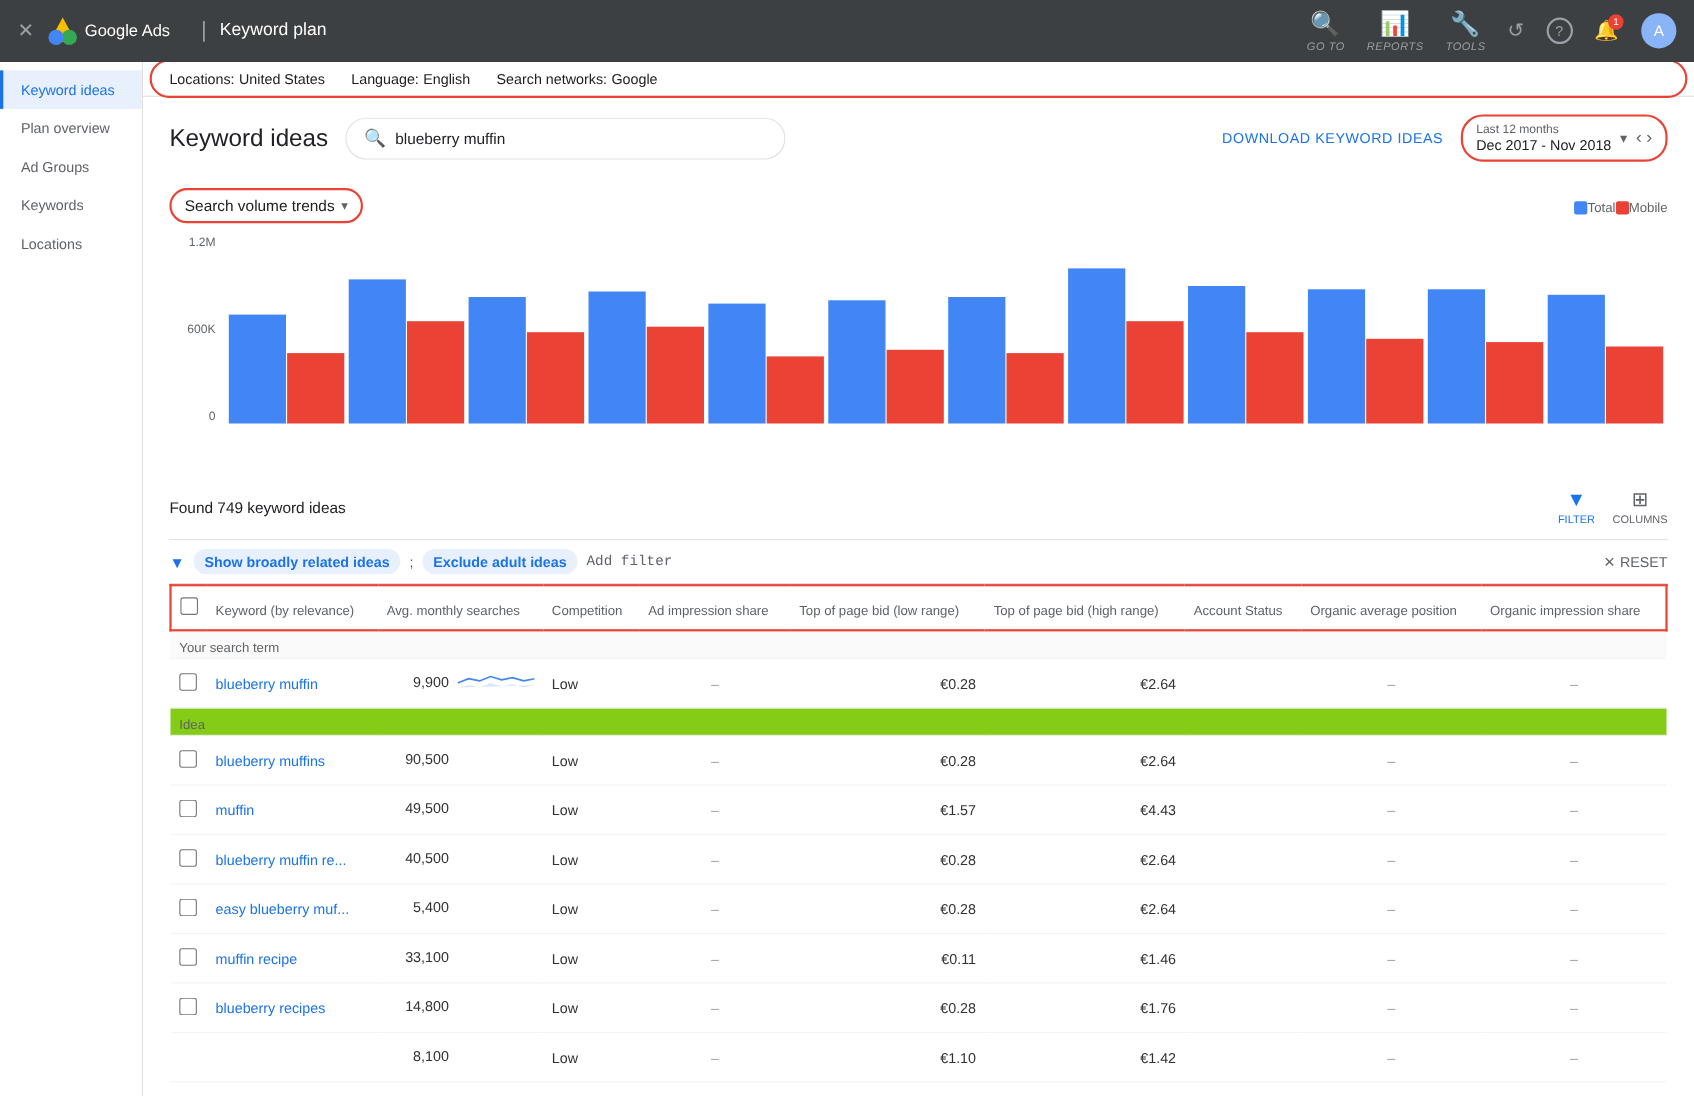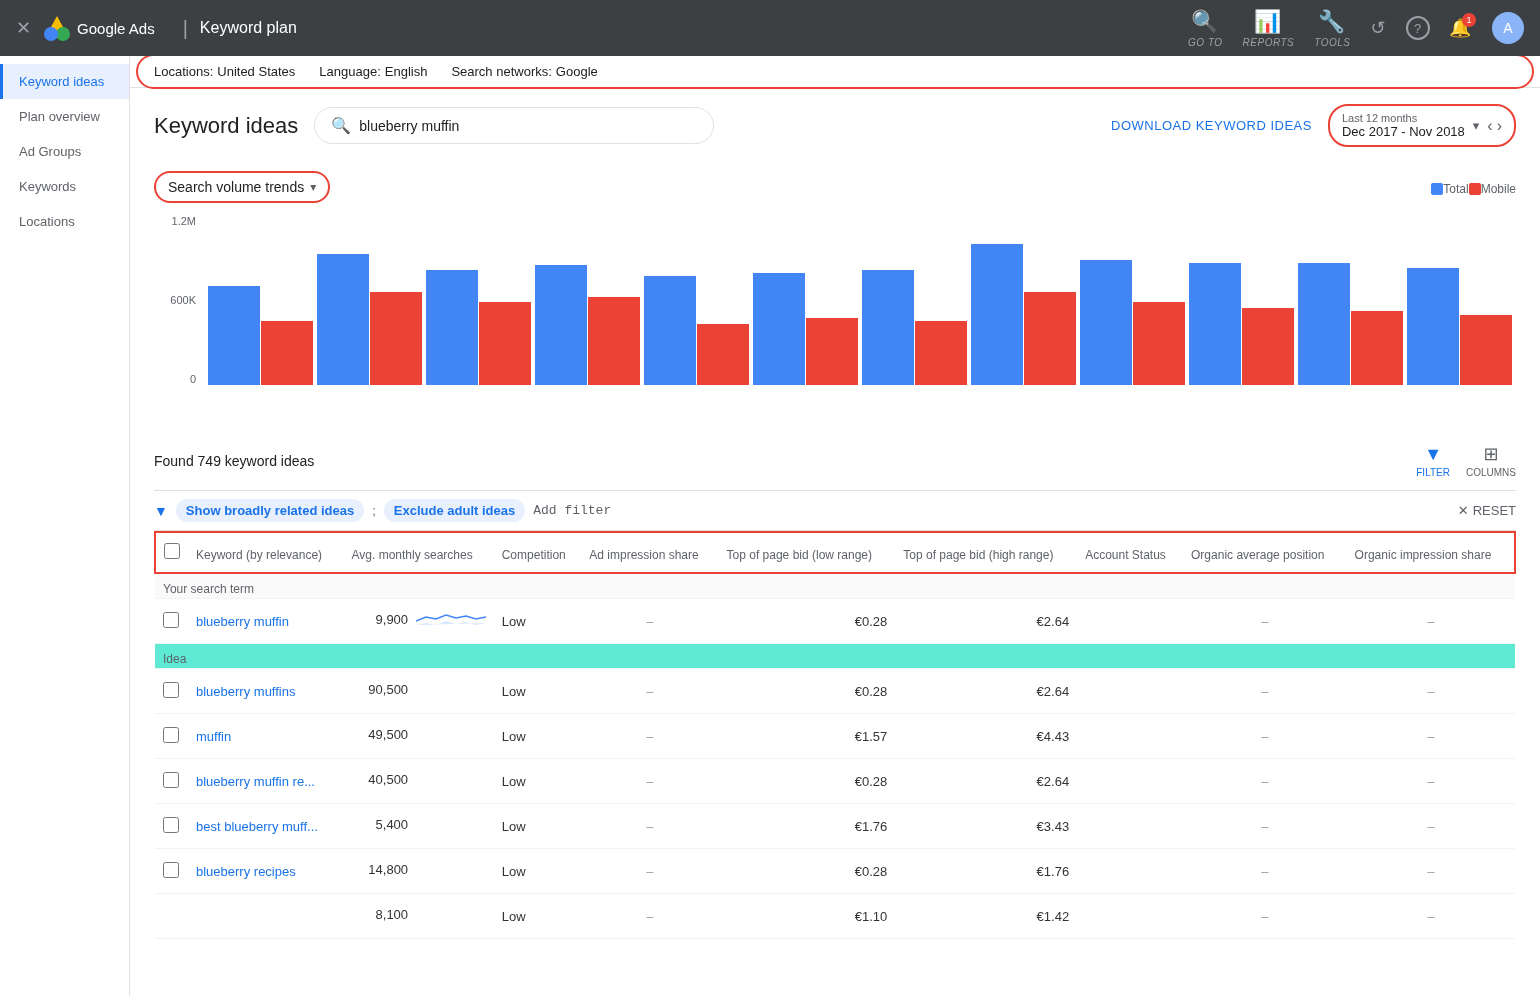--- a/index.html
+++ b/index.html
@@ -361,21 +361,21 @@
     </td>
     <td>Low</td>
     <td style="text-align:center;color:#9aa0a6;">–</td>
     <td style="text-align:right;">€0.28</td>
     <td style="text-align:right;">€2.64</td>
     <td></td>
     <td style="text-align:center;color:#9aa0a6;">–</td>
     <td style="text-align:center;color:#9aa0a6;">–</td>
   </tr>
           <tr>
-            <td colspan="10" style="padding:8px 8px 2px;font-size:12px;color:#5f6368;font-weight:500;background:#5eead4;">Idea</td>
+            <td colspan="10" style="padding:8px 8px 2px;font-size:12px;color:#5f6368;font-weight:500;background:#84cc16;">Idea</td>
           </tr>
           <tr>
       <td><input type="checkbox" class="kw-checkbox" style=""></td>
       <td><span class="kw-name">blueberry muffins</span></td>
       <td style="text-align:right;">
         90,500
         <svg class="sparkline" viewBox="0 0 70 24" style="vertical-align:middle;margin-left:4px;">
           <polyline points="M0,12 L10,8 L20,10 L30,6 L40,9 L50,7 L60,10 L70,8" fill="none" stroke="#4285f4" stroke-width="1.5"></polyline>
         </svg>
       </td>
@@ -416,31 +416,48 @@
       <td>Low</td>
       <td style="text-align:center;color:#9aa0a6;">–</td>
       <td style="text-align:right;">€0.28</td>
       <td style="text-align:right;">€2.64</td>
       <td></td>
       <td style="text-align:center;color:#9aa0a6;">–</td>
       <td style="text-align:center;color:#9aa0a6;">–</td>
     </tr>
           <tr>
       <td><input type="checkbox" class="kw-checkbox" style=""></td>
-      <td><span class="kw-name">best blueberry muff...</span></td>
+      <td><span class="kw-name">easy blueberry muf...</span></td>
       <td style="text-align:right;">
         5,400
         <svg class="sparkline" viewBox="0 0 70 24" style="vertical-align:middle;margin-left:4px;">
-          <polyline points="M0,10 L10,6 L20,10 L30,8 L40,6 L50,8 L60,10 L70,8" fill="none" stroke="#4285f4" stroke-width="1.5"></polyline>
-        </svg>
-      </td>
-      <td>Low</td>
-      <td style="text-align:center;color:#9aa0a6;">–</td>
-      <td style="text-align:right;">€1.76</td>
-      <td style="text-align:right;">€3.43</td>
+          <polyline points="M0,12 L10,8 L20,12 L30,6 L40,10 L50,8 L60,12 L70,6" fill="none" stroke="#4285f4" stroke-width="1.5"></polyline>
+        </svg>
+      </td>
+      <td>Low</td>
+      <td style="text-align:center;color:#9aa0a6;">–</td>
+      <td style="text-align:right;">€0.28</td>
+      <td style="text-align:right;">€2.64</td>
+      <td></td>
+      <td style="text-align:center;color:#9aa0a6;">–</td>
+      <td style="text-align:center;color:#9aa0a6;">–</td>
+    </tr>
+          <tr>
+      <td><input type="checkbox" class="kw-checkbox" style=""></td>
+      <td><span class="kw-name">muffin recipe</span></td>
+      <td style="text-align:right;">
+        33,100
+        <svg class="sparkline" viewBox="0 0 70 24" style="vertical-align:middle;margin-left:4px;">
+          <polyline points="M0,6 L10,10 L20,4 L30,10 L40,6 L50,10 L60,8 L70,4" fill="none" stroke="#4285f4" stroke-width="1.5"></polyline>
+        </svg>
+      </td>
+      <td>Low</td>
+      <td style="text-align:center;color:#9aa0a6;">–</td>
+      <td style="text-align:right;">€0.11</td>
+      <td style="text-align:right;">€1.46</td>
       <td></td>
       <td style="text-align:center;color:#9aa0a6;">–</td>
       <td style="text-align:center;color:#9aa0a6;">–</td>
     </tr>
           <tr>
       <td><input type="checkbox" class="kw-checkbox" style=""></td>
       <td><span class="kw-name">blueberry recipes</span></td>
       <td style="text-align:right;">
         14,800
         <svg class="sparkline" viewBox="0 0 70 24" style="vertical-align:middle;margin-left:4px;">

